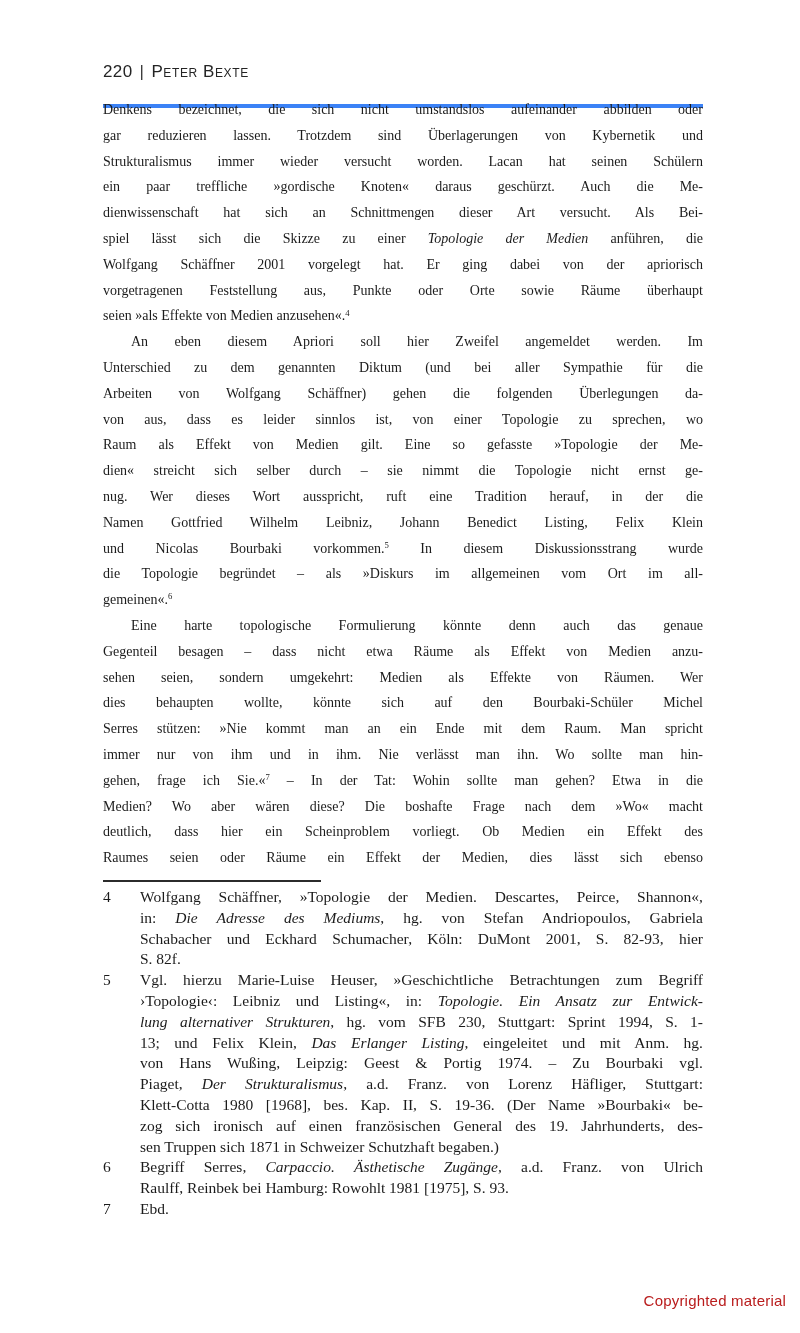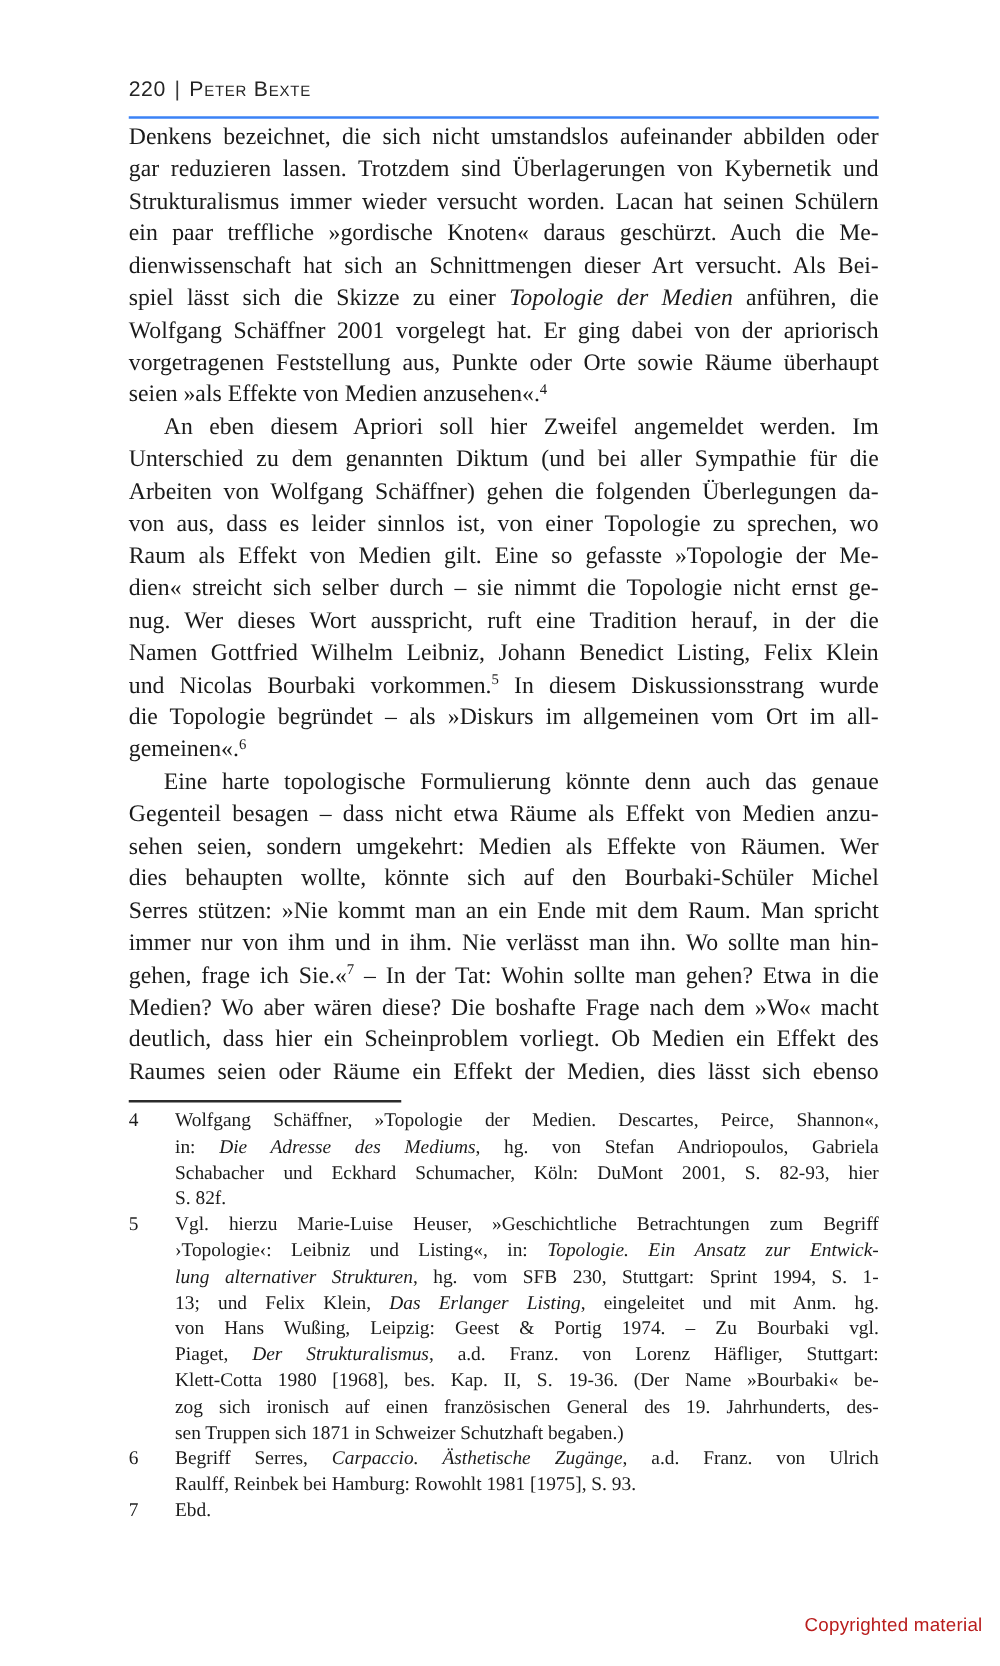--- a/index.html
+++ b/index.html
@@ -4,29 +4,29 @@
 <style>
   html,body{margin:0;padding:0;}
   body{width:800px;height:1333px;background:#ffffff;position:relative;overflow:hidden;}
   .page{position:absolute;left:0;top:0;width:800px;height:1333px;background:#ffffff;color:#1b1b1b;}
 
   
   .header{
     position:absolute;left:103px;top:62px;width:600px;
     font-family:"Liberation Sans",sans-serif;font-size:17px;line-height:20px;
     color:#242424;letter-spacing:.4px;
-    padding-bottom:11px;border-bottom:2px solid #3b82f6;
+    padding-bottom:22px;border-bottom:4px solid #3b82f6;
   }
   .header .sep{padding:0 7px;color:#3a3a3a;font-weight:400;}
   .header .author{font-variant:small-caps;letter-spacing:.6px;}
 
   
   .body{
     position:absolute;left:103px;top:97px;width:600px;
-    font-family:"Liberation Serif",serif;font-size:19px;color:#1b1b1b;
+    font-family:"Liberation Serif",serif;font-size:14px;color:#1b1b1b;
   }
   .bl{height:25.8px;line-height:25.8px;white-space:normal;}
   .jl{text-align:justify;text-align-last:justify;}
   .ll{text-align:left;text-align-last:left;}
   .indent{text-indent:28px;}
   sup{font-size:.62em;line-height:0;vertical-align:baseline;position:relative;top:-.55em;}
   i{font-style:italic;}
 
   
   .fnsep{position:absolute;left:103px;top:880px;width:218px;border-top:2px solid #2b2b2b;height:0;}

